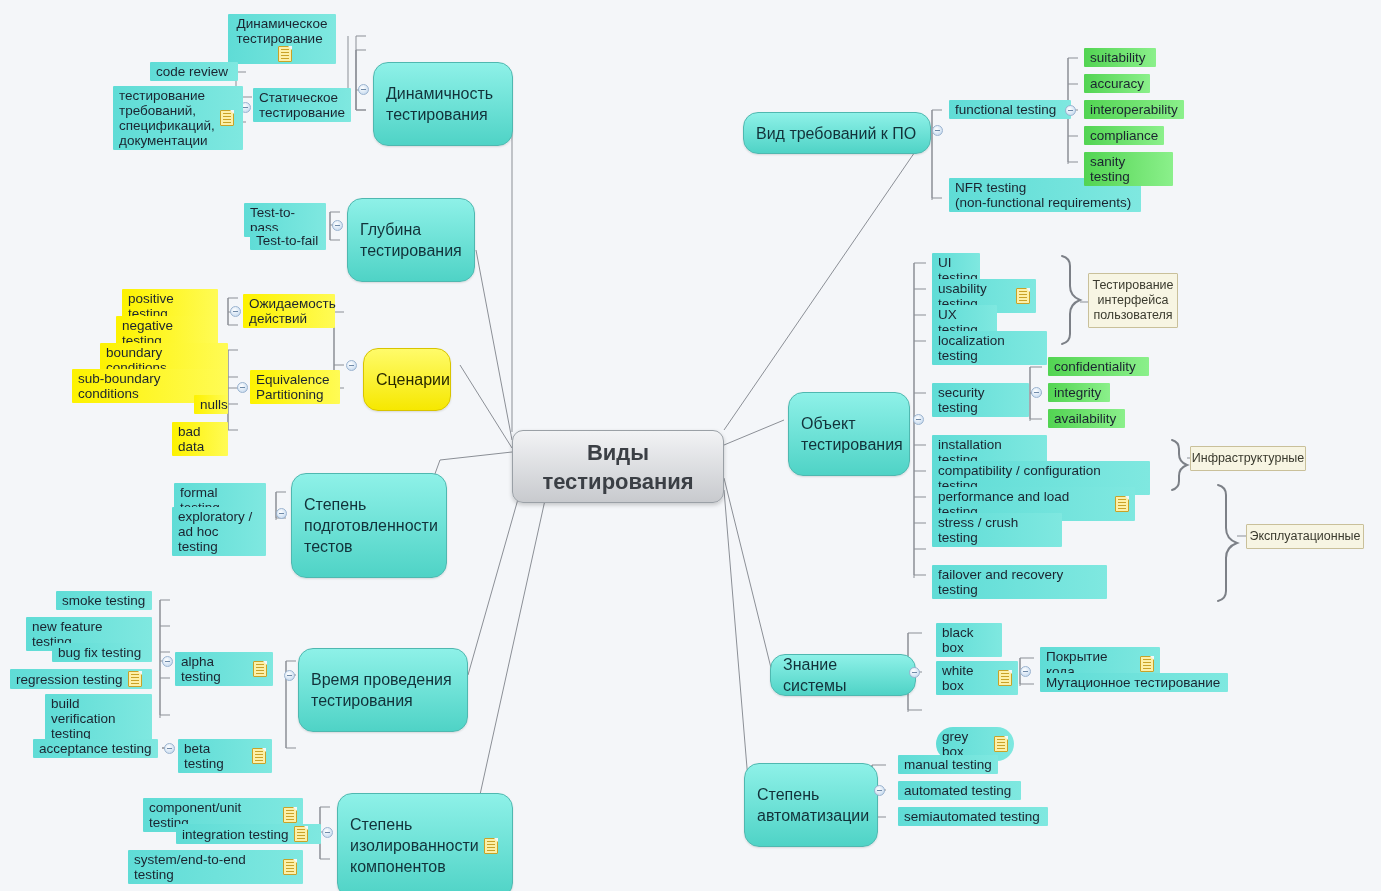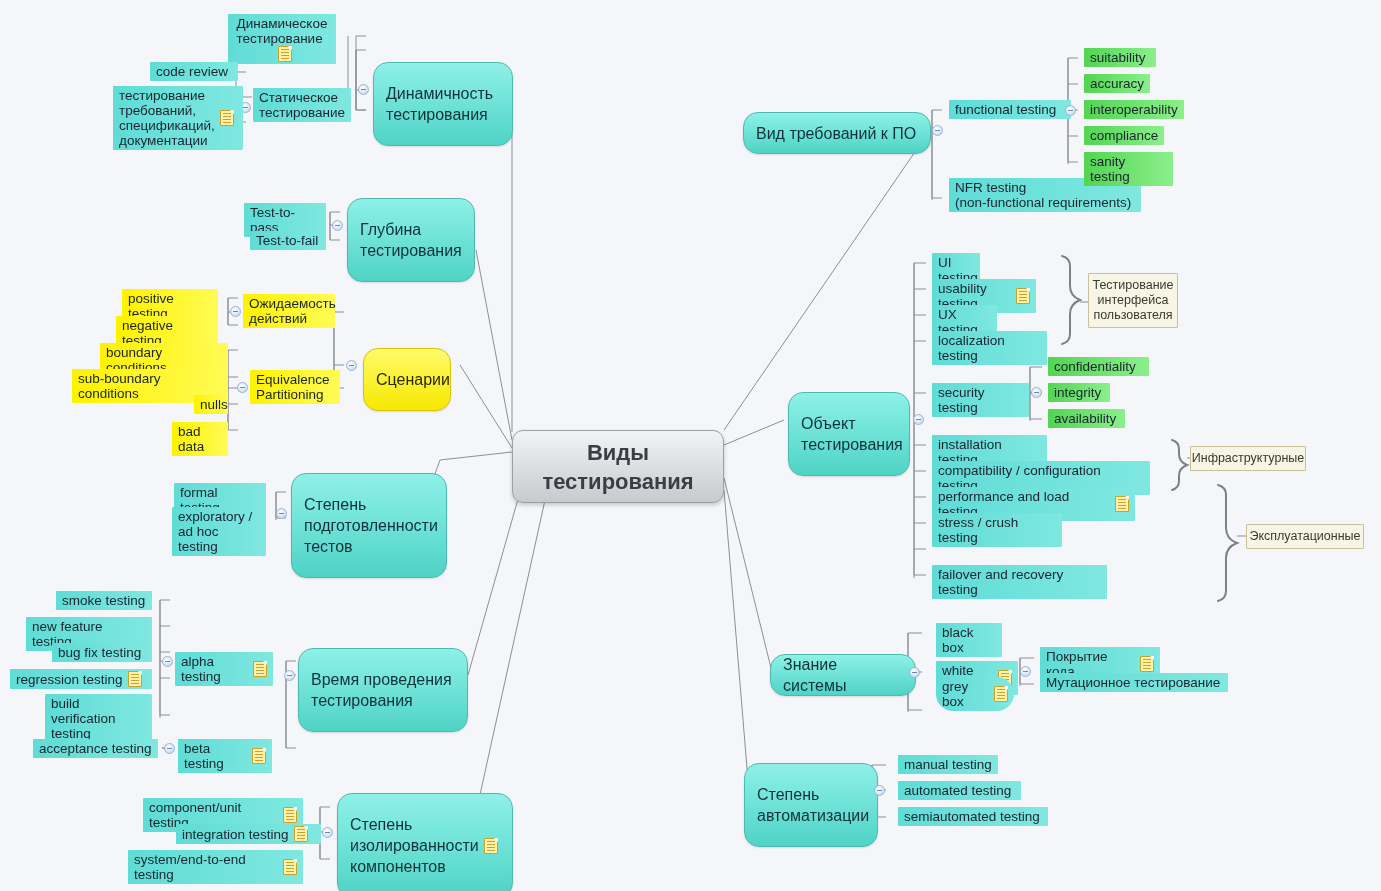--- a/index.html
+++ b/index.html
@@ -470,21 +470,21 @@
 
   <div class="node leaf cyan" style="left:936px;top:623px;width:66px;">
     <span class="txt">black box</span>
   </div>
   <div class="node leaf cyan" style="left:936px;top:661px;width:82px;">
     <span class="txt">white box</span>
     <span class="note"></span>
   </div>
   <div class="toggle" style="left:1020px;top:666px;"></div>
 
-  <div class="node leaf cyan" style="left:936px;top:677px;width:78px;border-radius:17px;">
+  <div class="node leaf cyan" style="left:936px;top:727px;width:78px;border-radius:17px;">
     <span class="txt">grey box</span>
     <span class="note"></span>
   </div>
 
   <div class="node leaf cyan" style="left:1040px;top:647px;width:120px;">
     <span class="txt">Покрытие кода</span>
     <span class="note"></span>
   </div>
   <div class="node leaf cyan" style="left:1040px;top:673px;width:188px;">
     <span class="txt">Мутационное тестирование</span>

